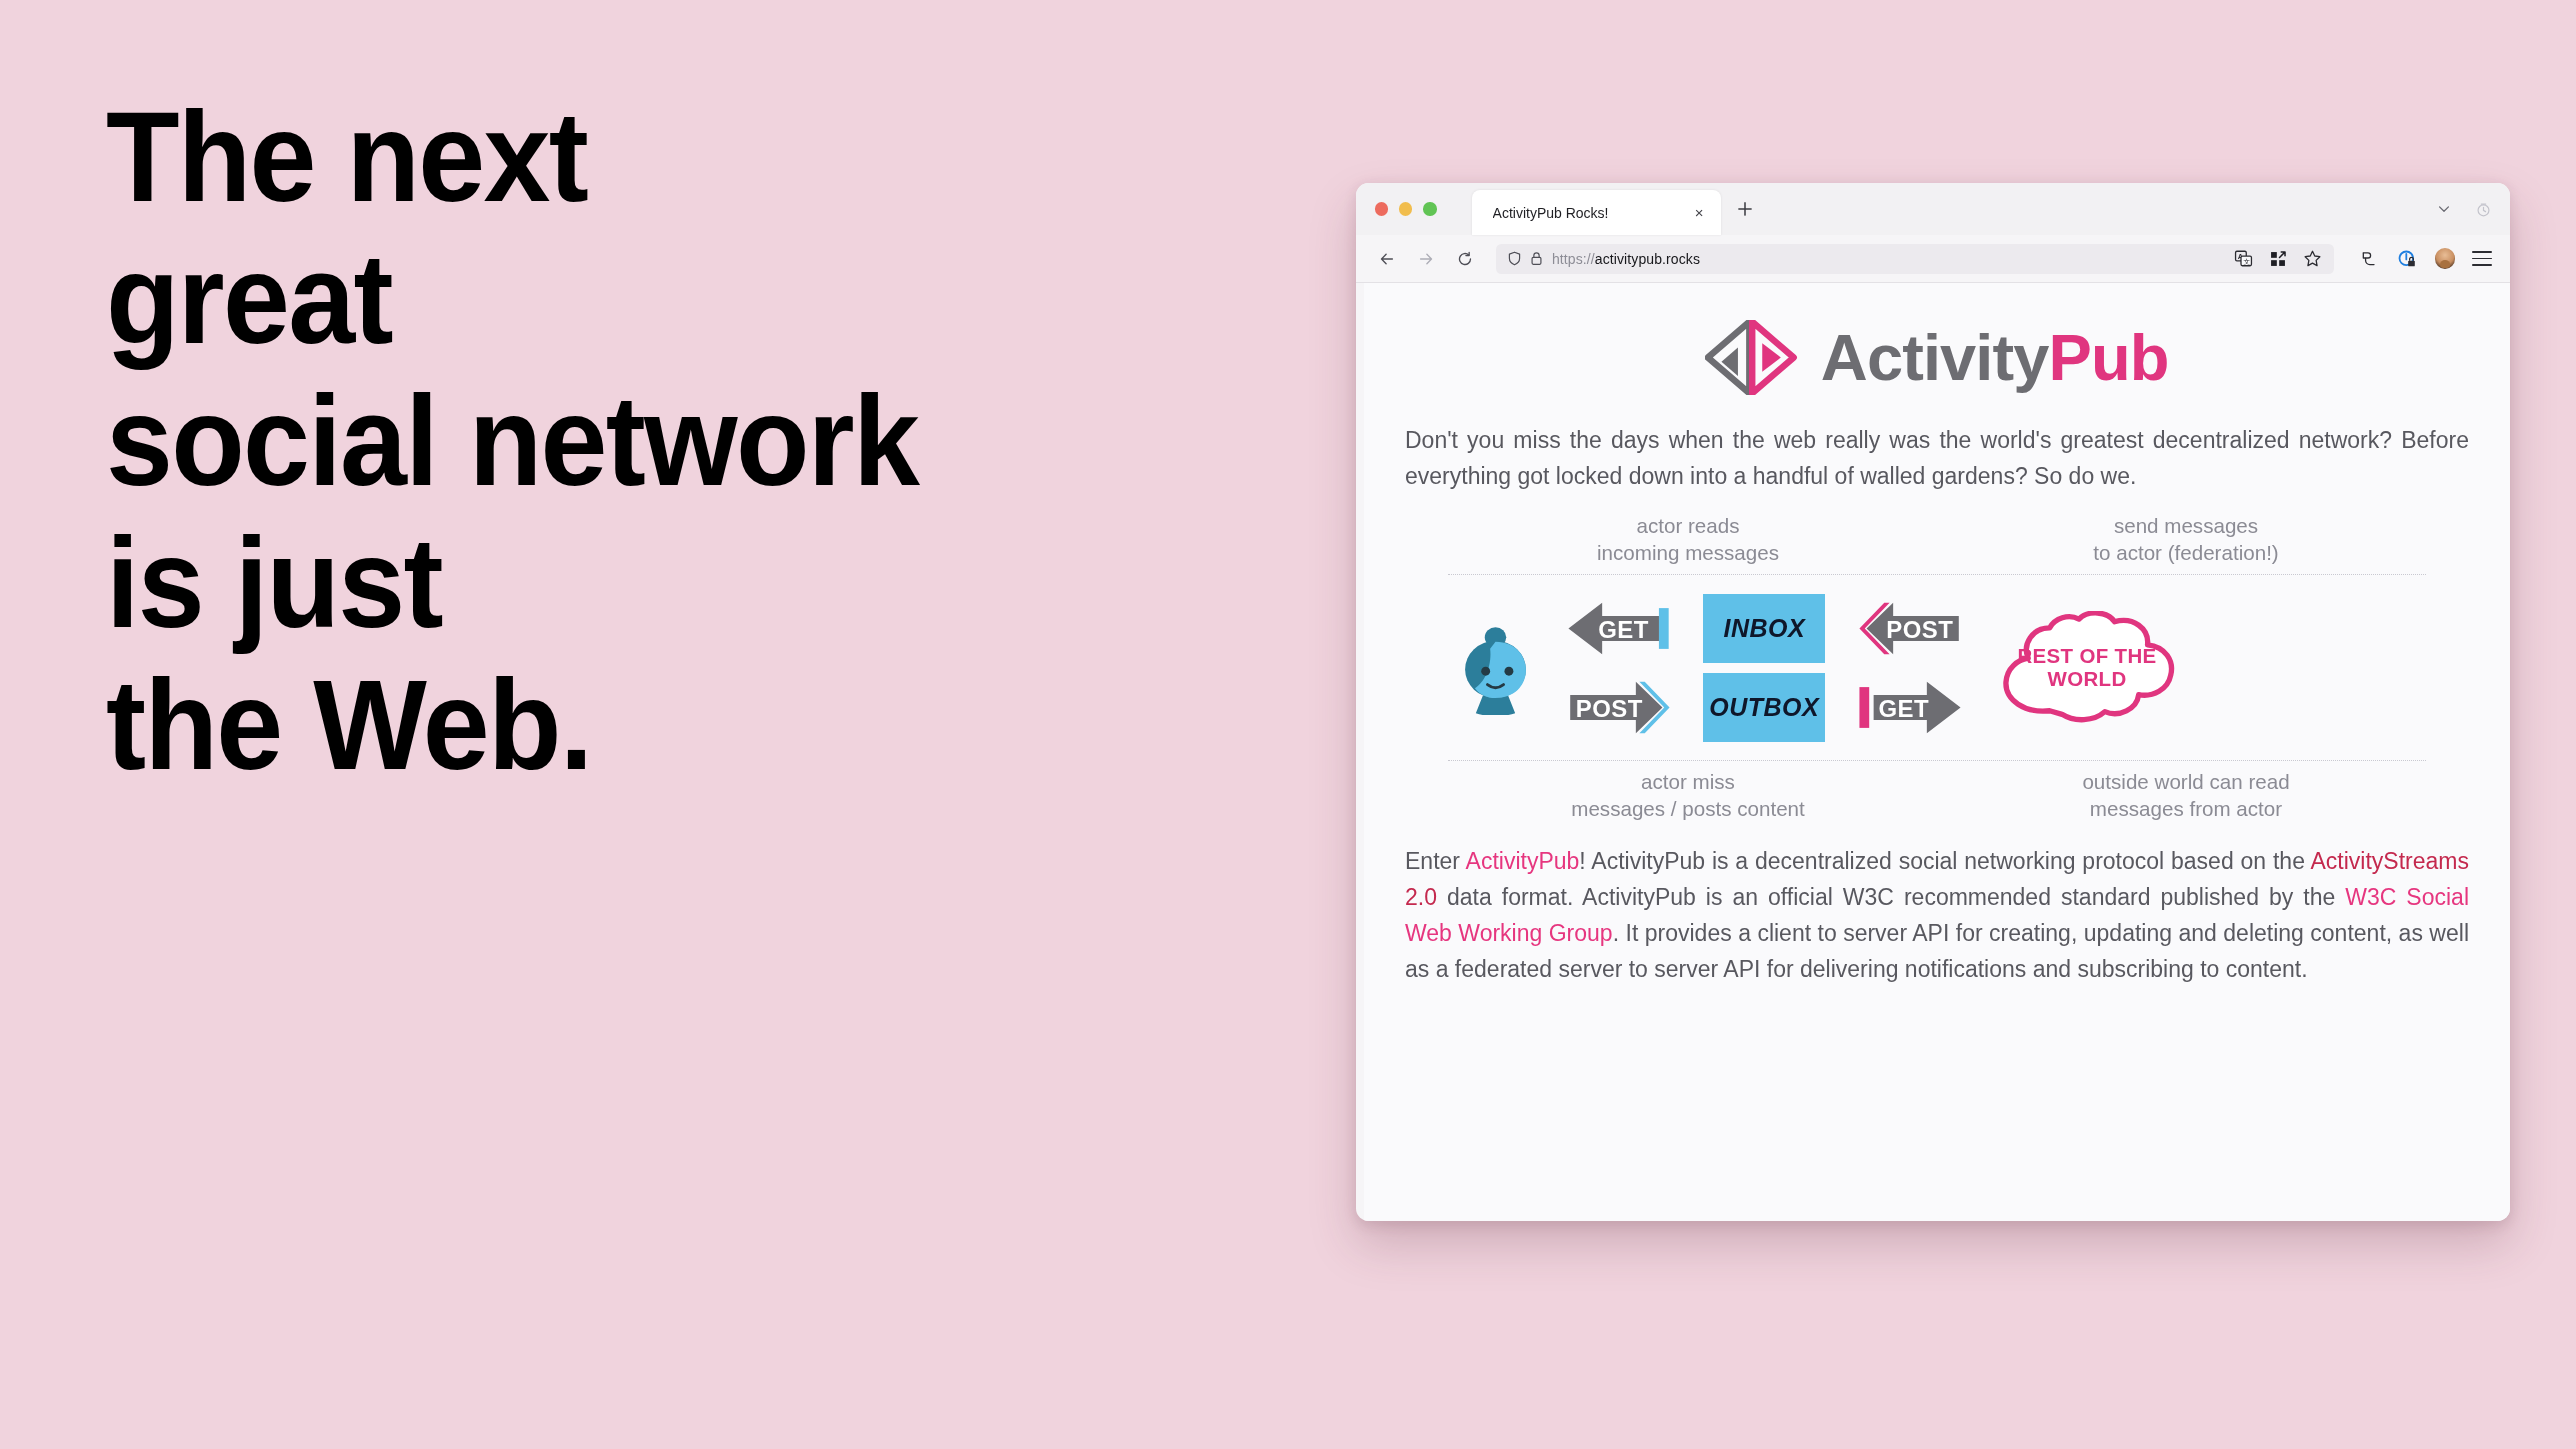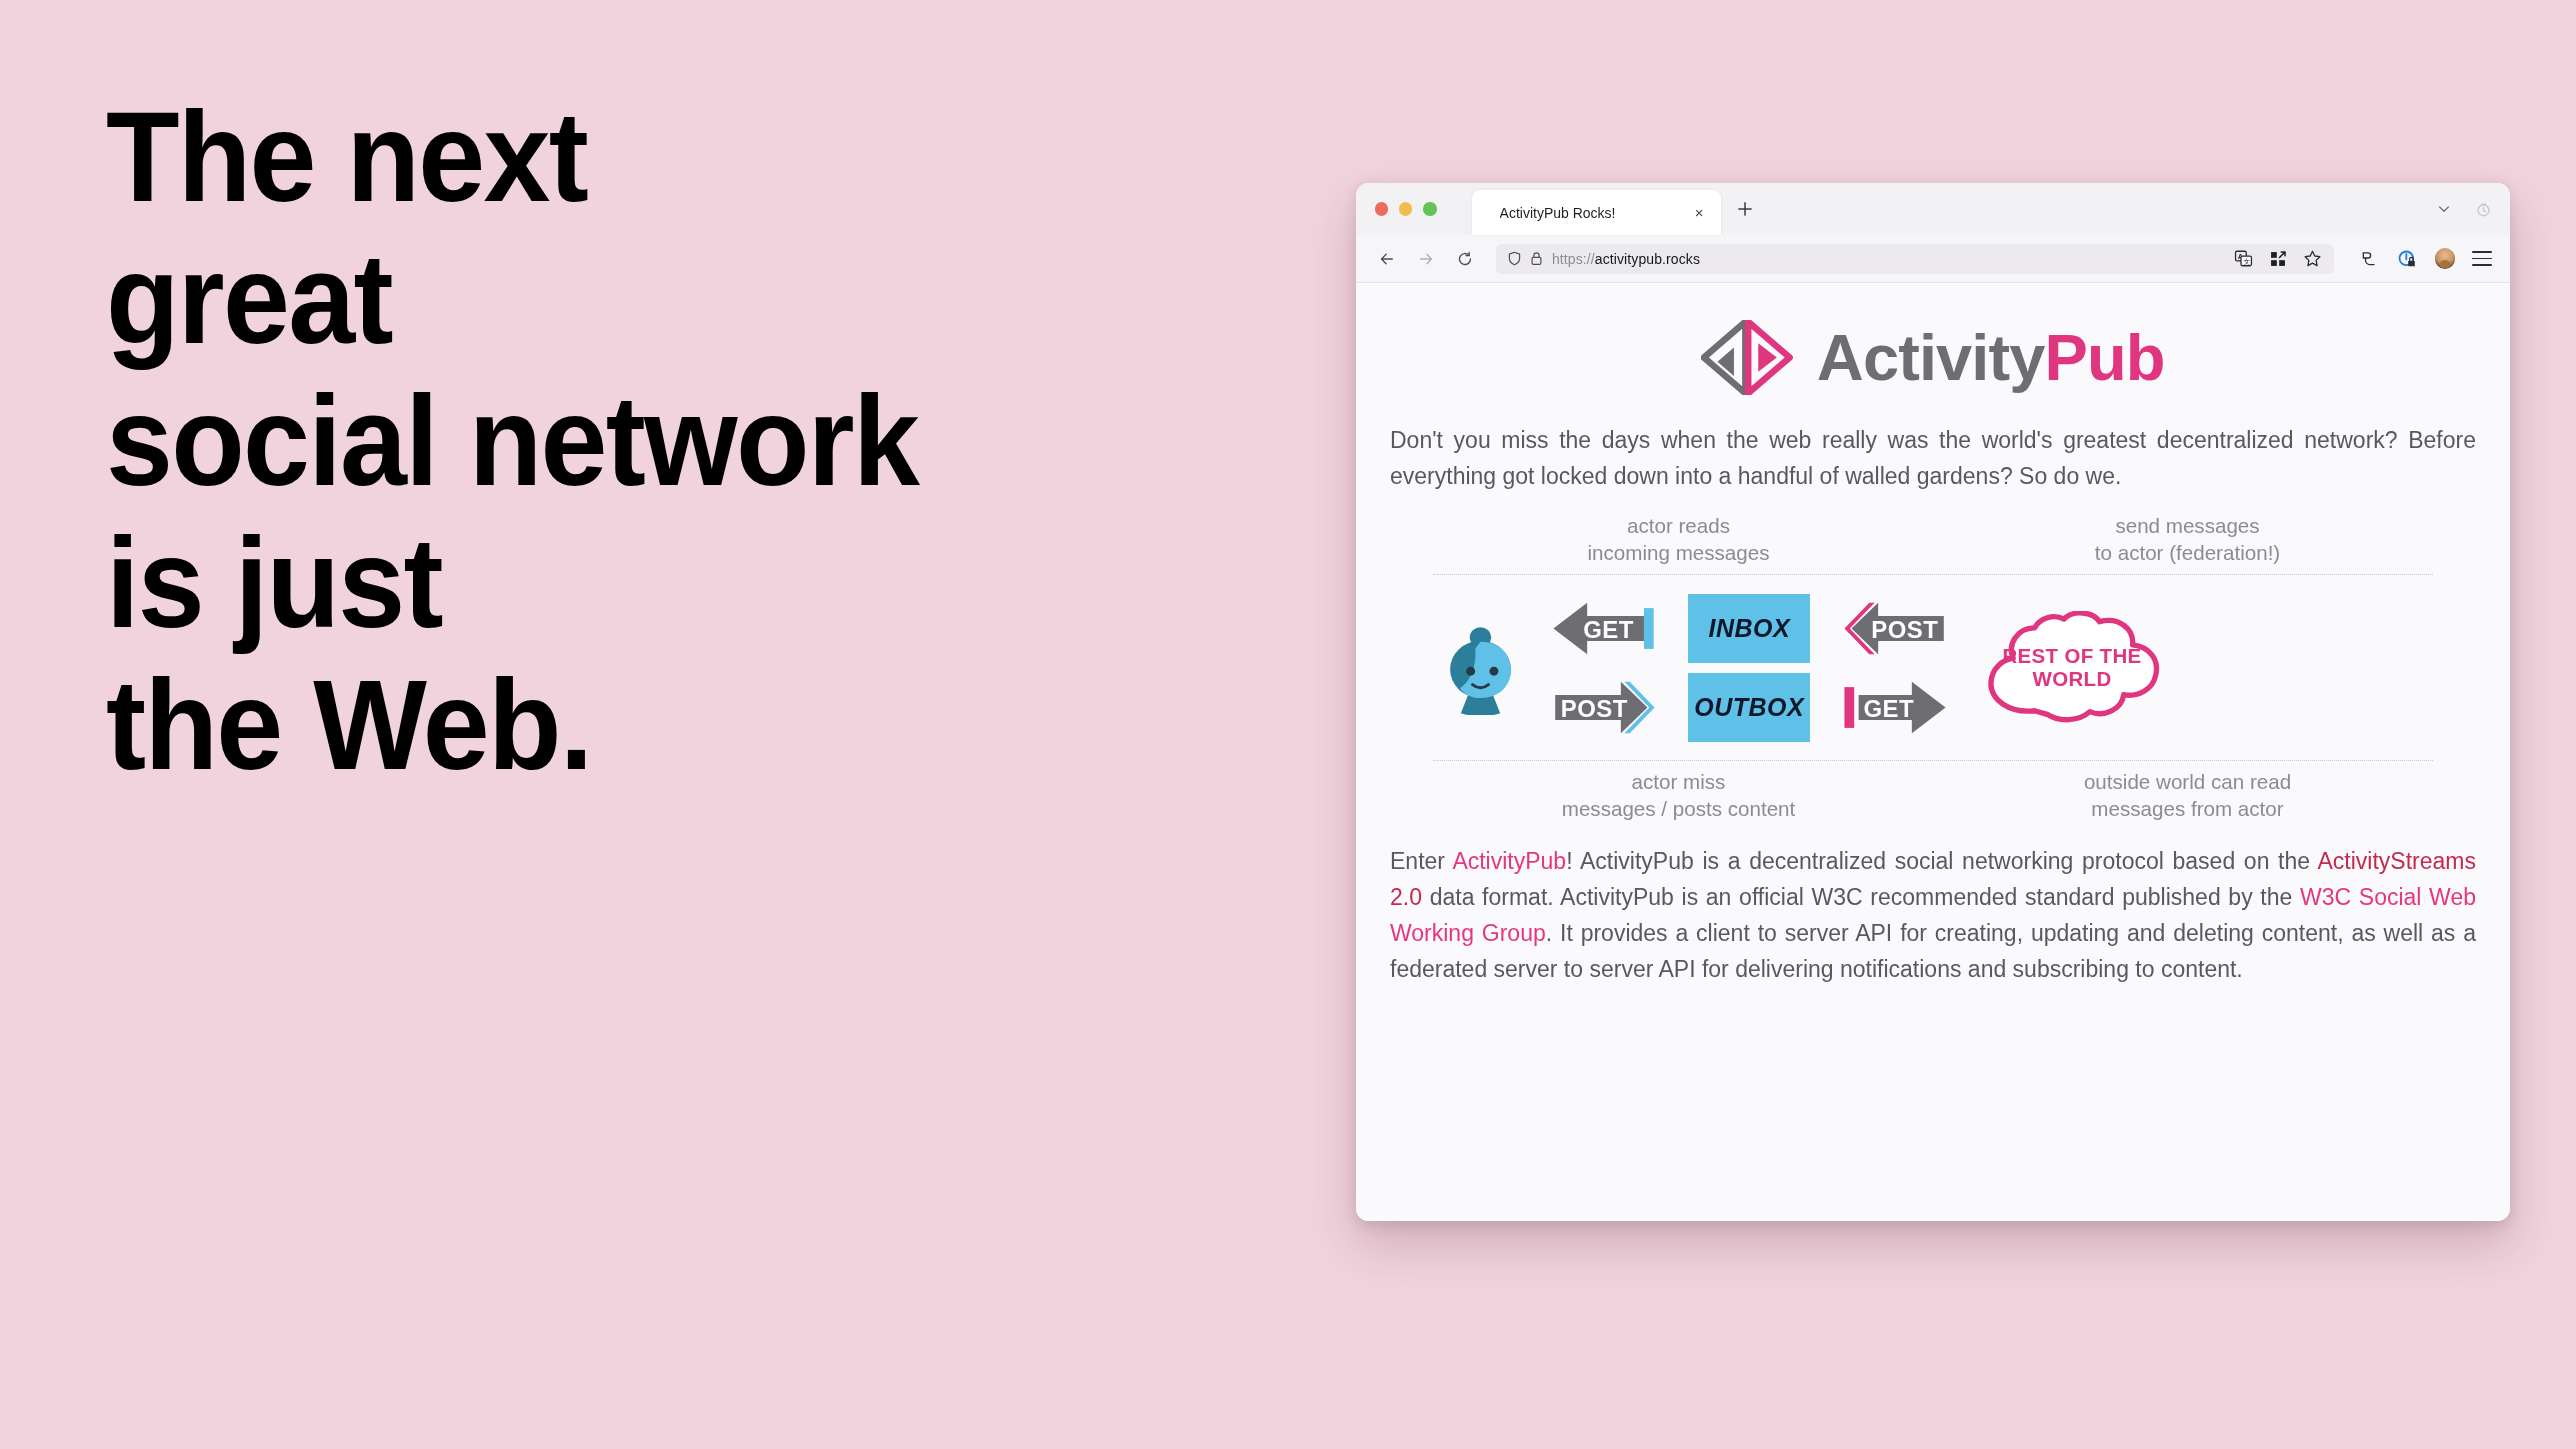--- a/index.html
+++ b/index.html
@@ -73,21 +73,21 @@
     width: 249px;
     height: 45px;
     background: #ffffff;
     border-radius: 8px 8px 0 0;
     display: flex;
     align-items: center;
     box-shadow: 0 0 2.7px rgba(0,0,0,0.09);
     align-self: flex-end;
   }
   .tab-title {
-    margin-left: 28px;
+    margin-left: 21px;
     font-size: 14px;
     color: #1f1f23;
     white-space: nowrap;
     overflow: hidden;
     text-overflow: ellipsis;
     flex: 1;
   }
   .tab-close {
     width: 23px; height: 23px;
     margin-right: 9.8px;
@@ -193,23 +193,24 @@
   .hamburger {
     width: 19.7px;
     display: flex; flex-direction: column; gap: 4.5px;
   }
   .hamburger span { display: block; height: 1.8px; background: #2c2c32; border-radius: 0.9px; }
 
   
   .page {
     flex: 1;
     background: #fafafc;
-    padding: 0 25px;
+    padding: 0 32px;
     overflow: hidden;
     position: relative;
+    margin-left: 8px;
   }
   .logo-row {
     display: flex;
     align-items: center;
     justify-content: center;
     gap: 22.4px;
     padding-top: 37px;
     padding-bottom: 7.2px;
   }
   .logo-mark { width: 93px; height: 75px; flex: none; }

